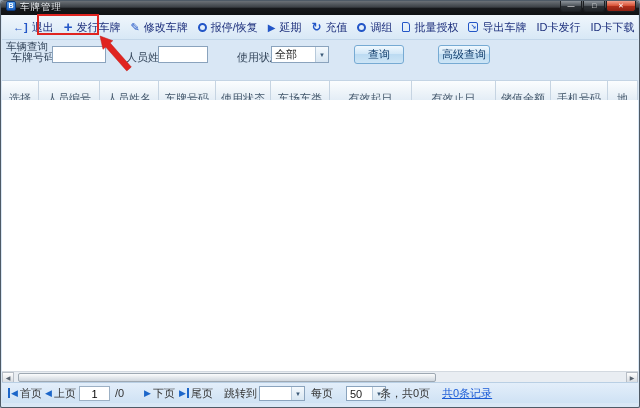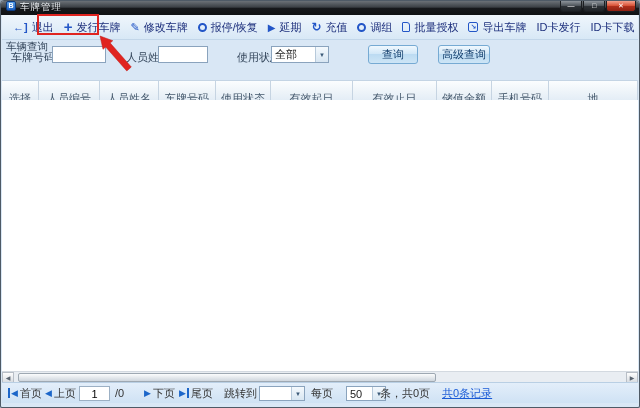--- a/index.html
+++ b/index.html
@@ -50,21 +50,21 @@
   .combo { position:absolute; height:17px; border:1px solid #8aa3bd; background:#fff;
            display:flex; align-items:center; font-size:11px; color:#222; }
   .combo .cv { flex:1; padding:16px 3px; overflow:hidden; }
   .combo .arrow { width:13px; height:100%; background:linear-gradient(#f4f9fd,#d8e6f2);
                   border-left:1px solid #b7c9da; color:#3c5a78; font-size:6px;
                   display:flex; align-items:center; justify-content:center; }
   .cb-status { left:270px; top:45px; width:58px; }
   .q-btn { position:absolute; top:44px; height:19px; font-size:11px; color:#14406e; text-align:center;
            background:linear-gradient(#f0f8fe,#cfe6f7 50%,#bcdbf2 50%,#cde5f6);
            border:1px solid #76aad3; border-radius:3px; line-height:17px; cursor:default; }
-  .btn-query { left:353px; width:50px;margin-left:14px; } .btn-adv { left:437px; width:52px; }
+  .btn-query { left:353px; width:50px; } .btn-adv { left:437px; width:52px; }
 
   
   .grid-head { position:absolute; top:79px; left:1px; right:1px; height:36px; display:flex;
                background:linear-gradient(#fbfdfe,#e2ecf5 60%,#d5e3ef);
                border-top:1px solid #c4d4e4; border-bottom:1px solid #b5c7d8; }
   .hcell { height:100%; border-right:1px solid #c6d4e2; font-size:11px; color:#44586c;
            display:flex; align-items:center; justify-content:center; overflow:hidden; white-space:nowrap; }
   .grid-body { position:absolute; top:99px; left:1px; right:1px; bottom:36px; background:#fff; }
 
   
@@ -171,20 +171,21 @@
   </div>
   <div class="q-btn btn-query">查询</div>
   <div class="q-btn btn-adv">高级查询</div>
 
   <div class="grid-head">
     <div class="hcell" style="width:37px">选择</div>
     <div class="hcell" style="width:61px">人员编号</div>
     <div class="hcell" style="width:59px">人员姓名</div>
     <div class="hcell" style="width:57px">车牌号码</div>
     <div class="hcell" style="width:55px">使用状态</div>
+    <div class="hcell" style="width:59px">车场车类</div>
     <div class="hcell" style="width:82px">有效起日</div>
     <div class="hcell" style="width:84px">有效止日</div>
     <div class="hcell" style="width:55px">储值余额</div>
     <div class="hcell" style="width:57px">手机号码</div>
     <div class="hcell" style="flex:1">地</div>
   </div>
 
   <div class="grid-body"></div>
 
   <div class="hscroll">

